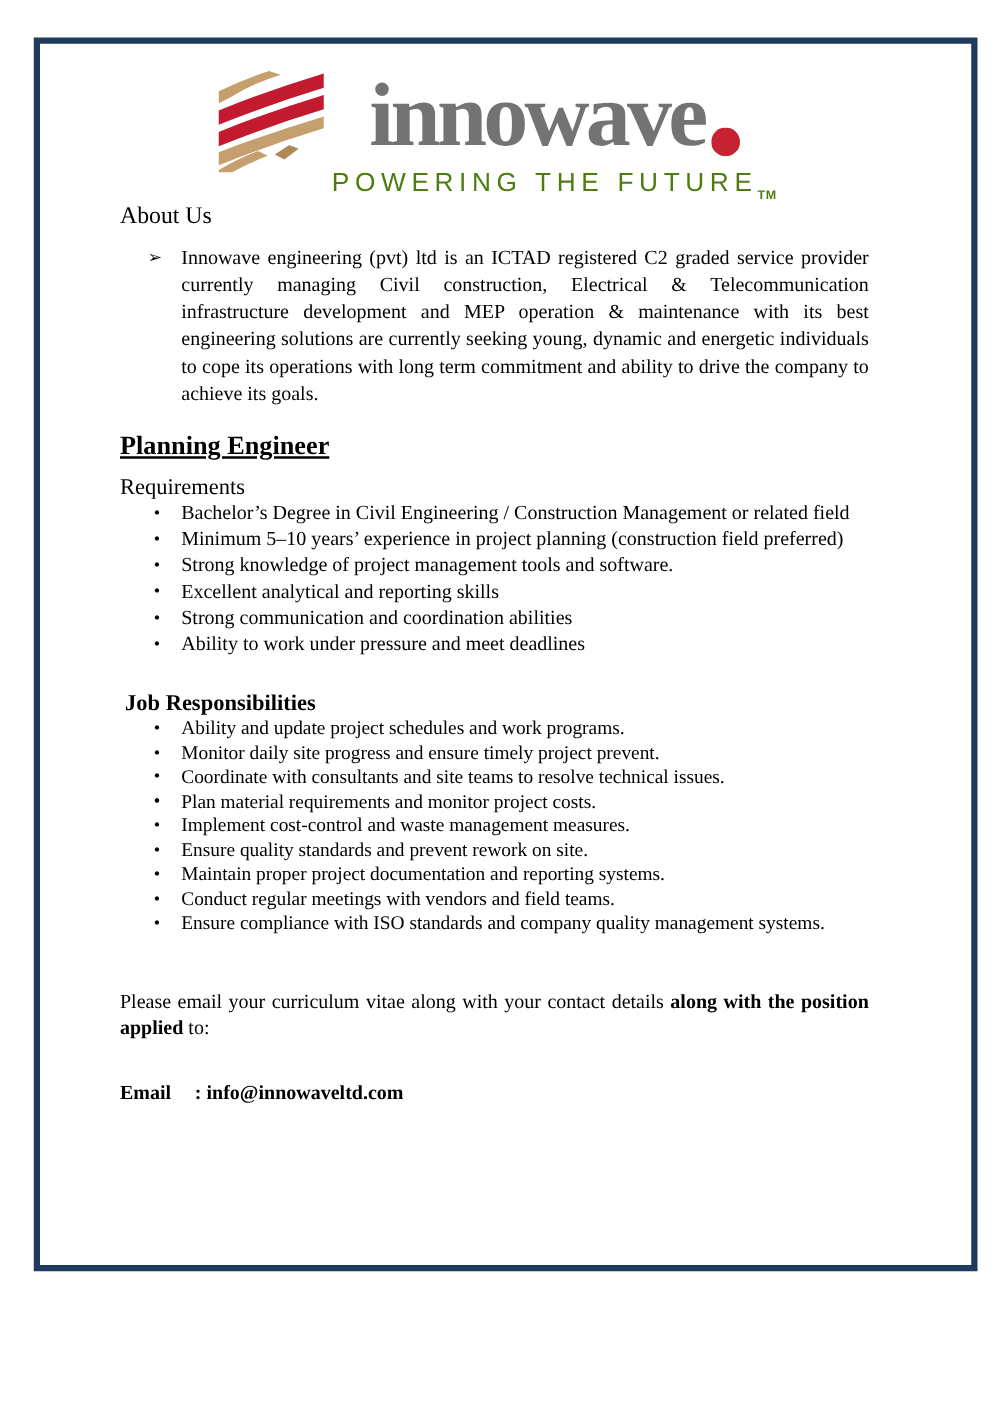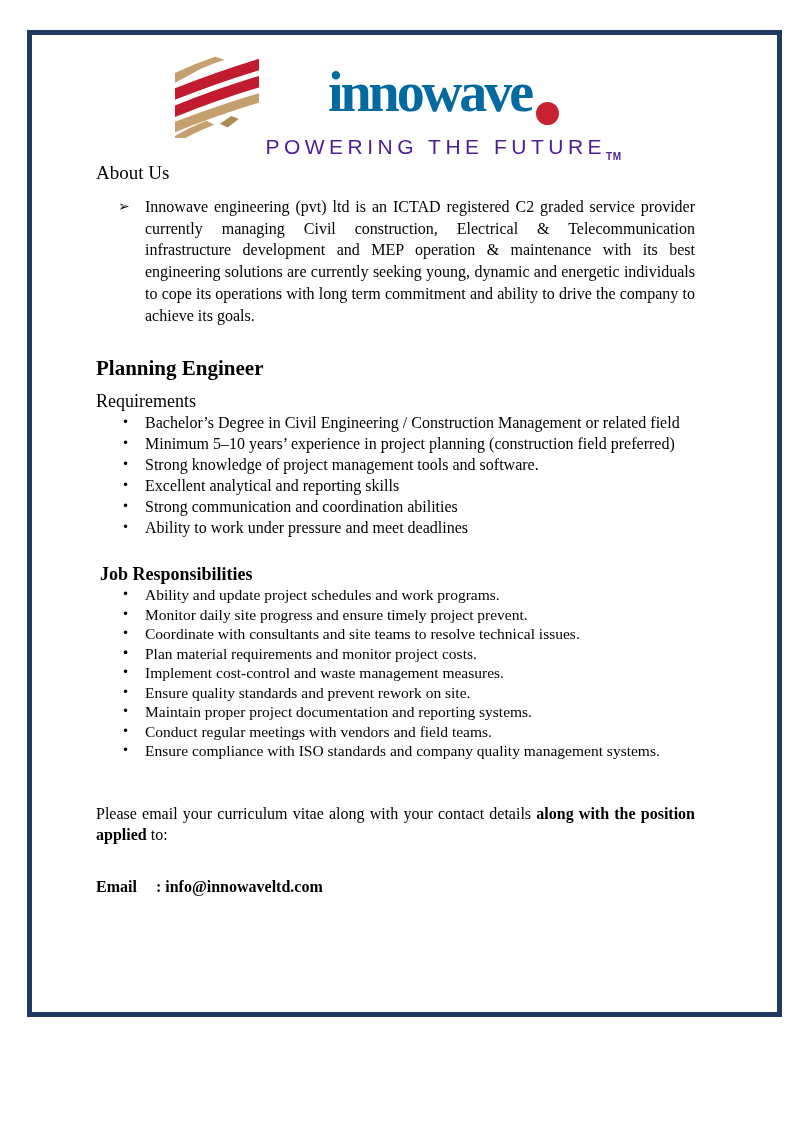--- a/index.html
+++ b/index.html
@@ -33,52 +33,52 @@
     display: flex;
     align-items: flex-start;
     justify-content: center;
   }
   .flag-icon svg { display: block; width: 96px; height: 84px; }
   .logo-text { display: flex; flex-direction: column; align-items: center; }
   .brand-row { display: flex; align-items: flex-end; }
   .brand {
     font-family: "Liberation Serif", "DejaVu Serif", serif;
     font-weight: bold;
-    font-size: 56px;
+    font-size: 72px;
     line-height: 76px;
     letter-spacing: -3px;
-    color: #0369a1;
+    color: #737373;
     white-space: nowrap;
   }
   .brand-dot svg { display: block; width: 23px; height: 23px; margin: 0 0 5px 5px; }
   .tagline-row {
     display: flex;
     align-items: flex-start;
     margin-top: 5px;
-    color: #4c1d95;
+    color: #4d7c0f;
   }
   .tagline {
     font-family: "Liberation Sans", "DejaVu Sans", sans-serif;
     font-weight: 400;
     font-size: 21px;
     letter-spacing: 4.5px;
     white-space: nowrap;
   }
   .tm-mark {
     font-family: "Liberation Sans", "DejaVu Sans", sans-serif;
     font-weight: bold;
     font-size: 10px;
     letter-spacing: 0.5px;
     margin-top: 16px;
   }
 
   
   h1, h2, h3 { margin: 0; font-family: "Liberation Serif", "DejaVu Serif", serif; color: #000; }
   .about-heading   { margin-top: 0; font-size: 19px; font-weight: normal; }
-  .job-title       { margin-top: 30px; font-size: 21px; font-weight: bold; }
+  .job-title       { margin-top: 18px; font-size: 21px; font-weight: bold; text-decoration: underline; }
   .req-heading     { margin-top: 10px; font-size: 18px; font-weight: normal; }
   .resp-heading    { margin-top: 26px; font-size: 18px; font-weight: bold; padding-left: 4px; }
 
   
   .about-item { display: flex; margin-top: 12px; }
   .arrow-cell {
     width: 49px;
     padding-left: 22px;
     flex: 0 0 49px;
     font-family: "DejaVu Sans", sans-serif;

